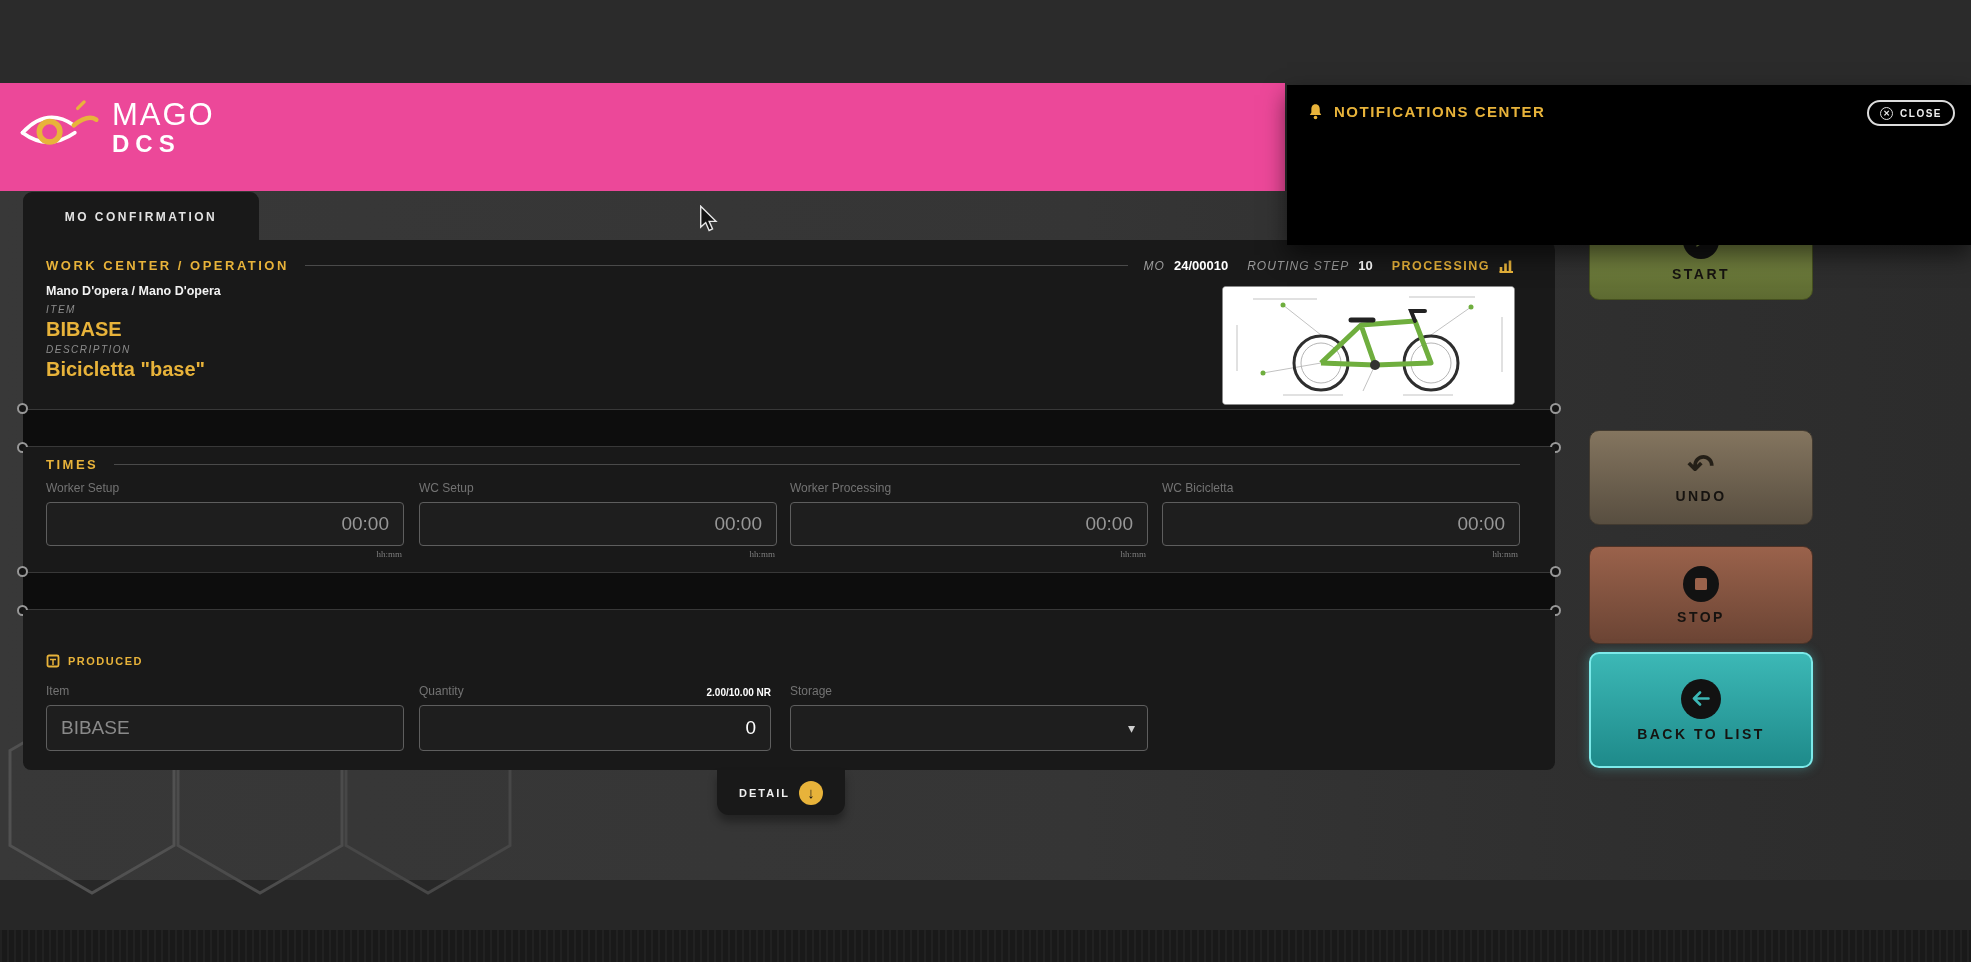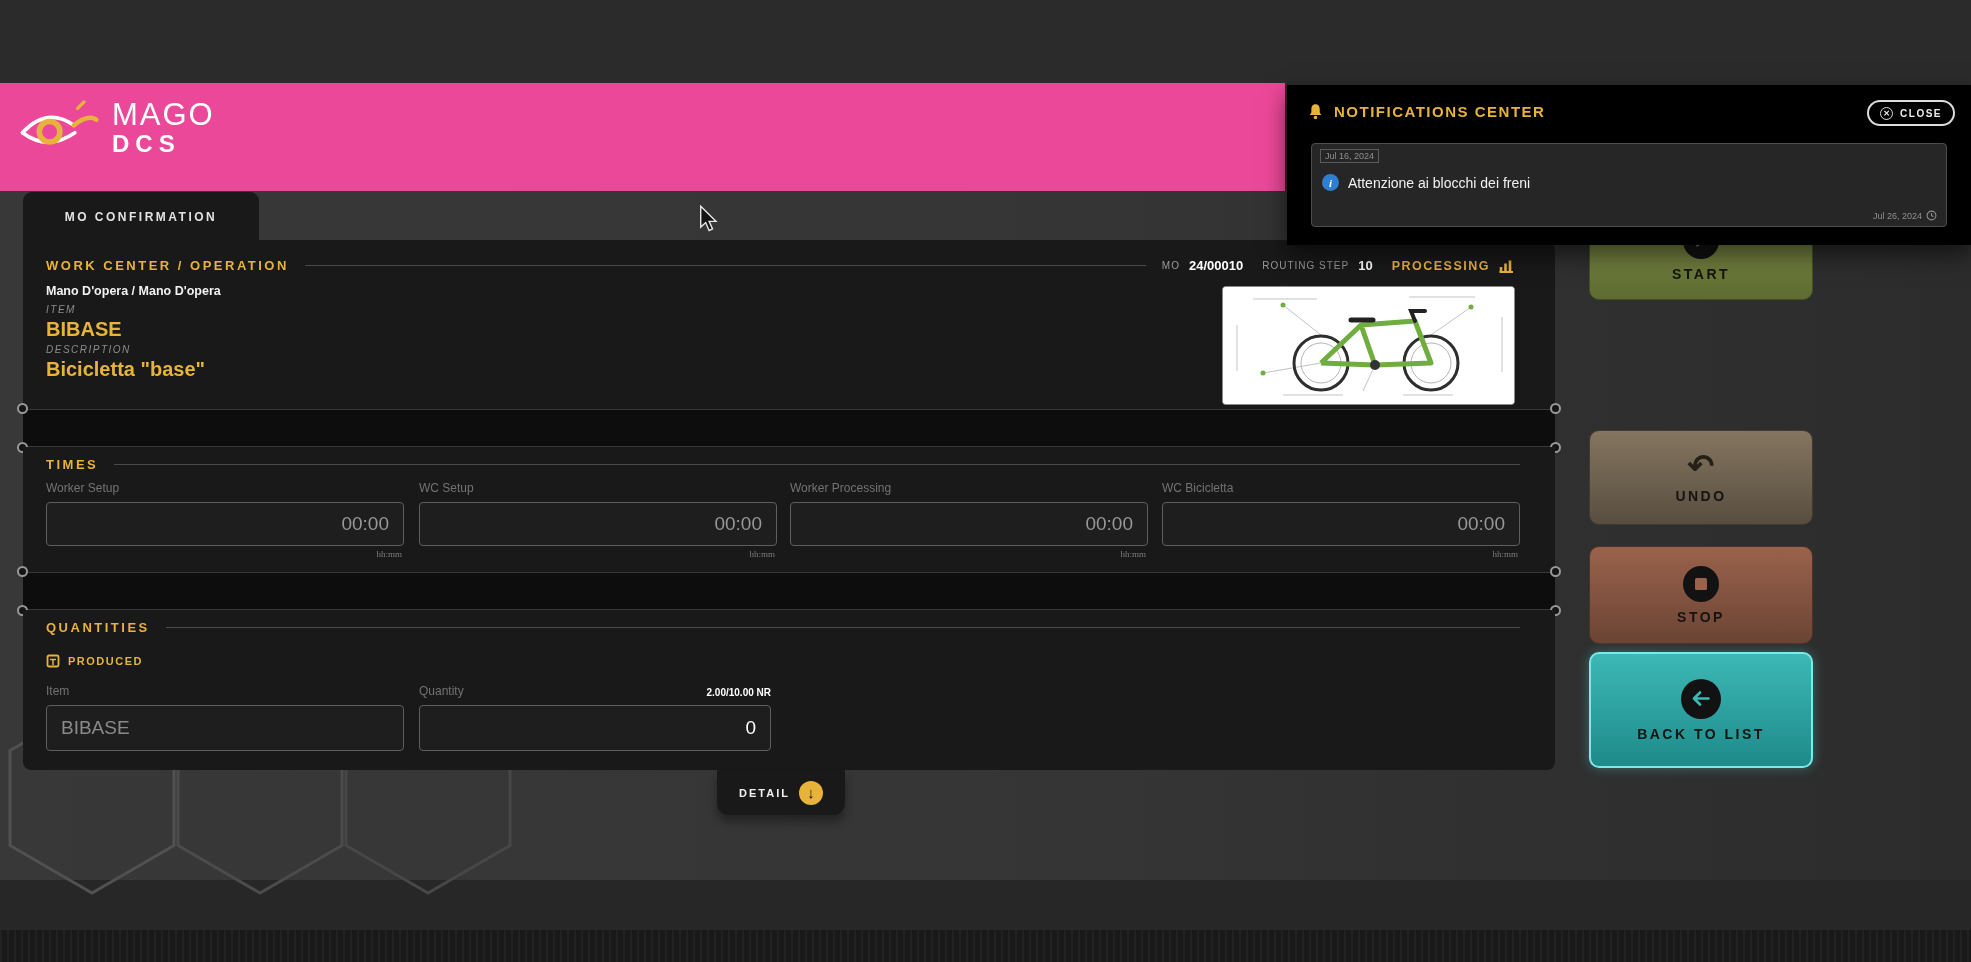--- a/index.html
+++ b/index.html
@@ -40,21 +40,21 @@
   .gapA { top:409px; } .gapB { top:572px; }
   .handle { position:absolute; width:11px; height:11px; border-radius:50%;
             background:#141414; border:2px solid #989898; z-index:8; cursor:row-resize; }
   .hl-t { left:-6px; top:-7px; } .hl-b { left:-6px; bottom:-7px; }
   .hr-t { right:-6px; top:-7px; } .hr-b { right:-6px; bottom:-7px; }
 
   .sec-row { position:absolute; left:23px; right:40px; display:flex; align-items:center; gap:16px; }
   .sec-title { color:#e8b33a; font-size:13px; font-weight:700; letter-spacing:2.5px; white-space:nowrap; }
   .sec-line { flex:1; height:1px; background:#4a4a4a; }
   .meta { display:flex; align-items:center; gap:9px; white-space:nowrap; }
-  .meta .m-lbl { color:#9a9a9a; font-size:10px; letter-spacing:1px; }
+  .meta .m-lbl { color:#9a9a9a; font-style:italic; font-size:12px; letter-spacing:1px; }
   .meta .m-val { color:#fff; font-weight:700; font-size:13px; margin-right:10px; }
   .status { color:#e8b33a; font-weight:700; font-size:12.5px; letter-spacing:1.5px; }
 
   .op-text   { position:absolute; left:23px; top:44px; color:#f2f2f2; font-size:12.5px; font-weight:700; }
   .sub-lbl   { position:absolute; left:23px; color:#8d8d8d; font-size:10px; font-style:italic; letter-spacing:1.5px; }
   .big-val   { position:absolute; left:23px; color:#e8b33a; font-size:20px; font-weight:700; }
   .bike-box  { position:absolute; right:40px; top:46px; width:293px; height:119px; background:#fff;
                border:1px solid #8a8a8a; border-radius:4px; overflow:hidden; }
 
   
@@ -235,24 +235,20 @@
   </div>
 
   <div class="gap gapB">
     <div class="handle hl-t"></div>
     <div class="handle hl-b"></div>
     <div class="handle hr-t"></div>
     <div class="handle hr-b"></div>
   </div>
 
   <div class="card card3">
-    <div class="sec-row" style="top:10px; right:35px">
-      <span class="sec-title">QUANTITIES</span>
-      <div class="sec-line"></div>
-    </div>
 
     <div class="produced-row">
       <svg width="14" height="14" viewBox="0 0 14 14">
         <rect x="1.5" y="1.5" width="11" height="11" rx="1.5" fill="none" stroke="#e8b33a" stroke-width="1.8"></rect>
         <path d="M4,5.5 h6 M7,5.5 v5.5" stroke="#e8b33a" stroke-width="1.5" fill="none"></path>
       </svg>
       <span>PRODUCED</span>
     </div>
 
     <div class="f-col" style="left:23px; width:358px">
@@ -261,20 +257,27 @@
     </div>
 
     <div class="f-col" style="left:396px; width:352px">
       <div class="lbl-row">
         <span class="fld-lbl" style="margin-bottom:0">Quantity</span>
         <span class="ratio">2.00/10.00 NR</span>
       </div>
       <input class="inp qty-inp" type="text" value="0" style="">
     </div>
 
+    <div class="f-col" style="left:767px; width:358px">
+      <label class="fld-lbl">Storage</label>
+      <div class="select">
+        <span></span>
+        <span class="chev">▾</span>
+      </div>
+    </div>
   </div>
 
   <div class="detail-btn">
     <span class="detail-lbl">DETAIL</span>
     <span class="detail-circle">
       <span>↓</span>
     </span>
   </div>
 
   <div class="abtn btn-start">
@@ -316,33 +319,19 @@
         <path d="M8,1.2 C5.3,1.2 4.1,3.4 4.1,5.8 v3.1 L2.6,11.3 h10.8 L12,8.9 V5.8 C12,3.4 10.7,1.2 8,1.2 Z" fill="#e8b33a"></path>
         <circle cx="8" cy="13.6" r="1.7" fill="#e8b33a"></circle>
       </svg>
       <span class="notif-title">NOTIFICATIONS CENTER</span>
     </div>
     <div class="close-btn">
       <span class="close-x">✕</span>
       <span class="close-lbl">CLOSE</span>
     </div>
 
-    <div class="notif-card">
-      <span class="n-date-top">Jul 16, 2024</span>
-      <div class="n-row">
-        <span class="info-ic">i</span>
-        <span class="n-msg">Attenzione ai blocchi dei freni</span>
-      </div>
-      <span class="n-date-bottom">
-        <span>Jul 26, 2024</span>
-        <svg width="11" height="11" viewBox="0 0 12 12">
-          <circle cx="6" cy="6" r="4.8" fill="none" stroke="#8f8f8f" stroke-width="1.2"></circle>
-          <path d="M6,3.4 V6 L8,7.4" stroke="#8f8f8f" stroke-width="1.2" fill="none"></path>
-        </svg>
-      </span>
-    </div>
   </div>
 
   <svg class="cursor" style="left:699px; top:205px" width="19" height="28" viewBox="0 0 12 18">
     <path d="M1,0.8 L1,14.2 L4.2,11.3 L6.4,16.4 L8.6,15.4 L6.4,10.5 L10.8,10.5 Z" fill="#141414" stroke="#e8e8e8" stroke-width="0.9"></path>
   </svg>
 
 </div>
 
 </body></html>

